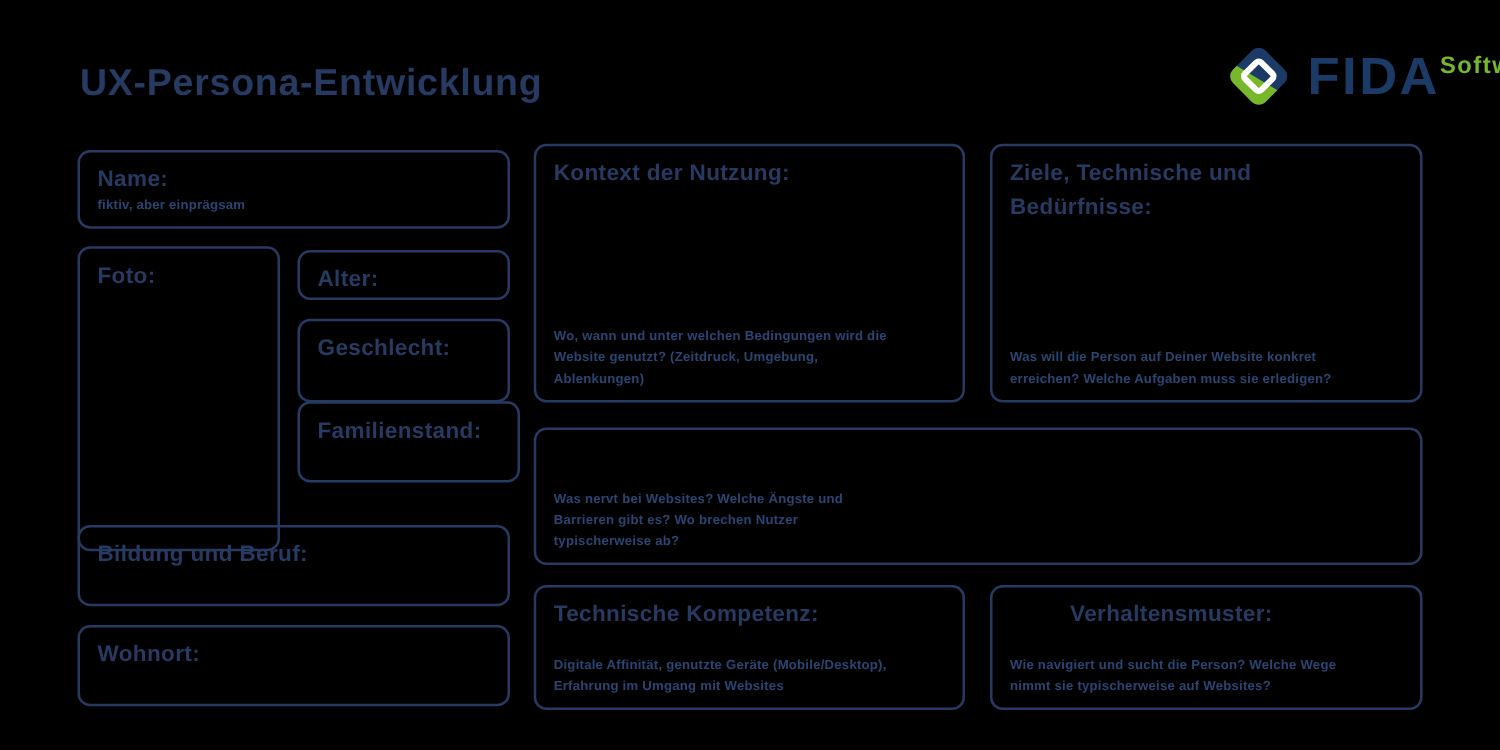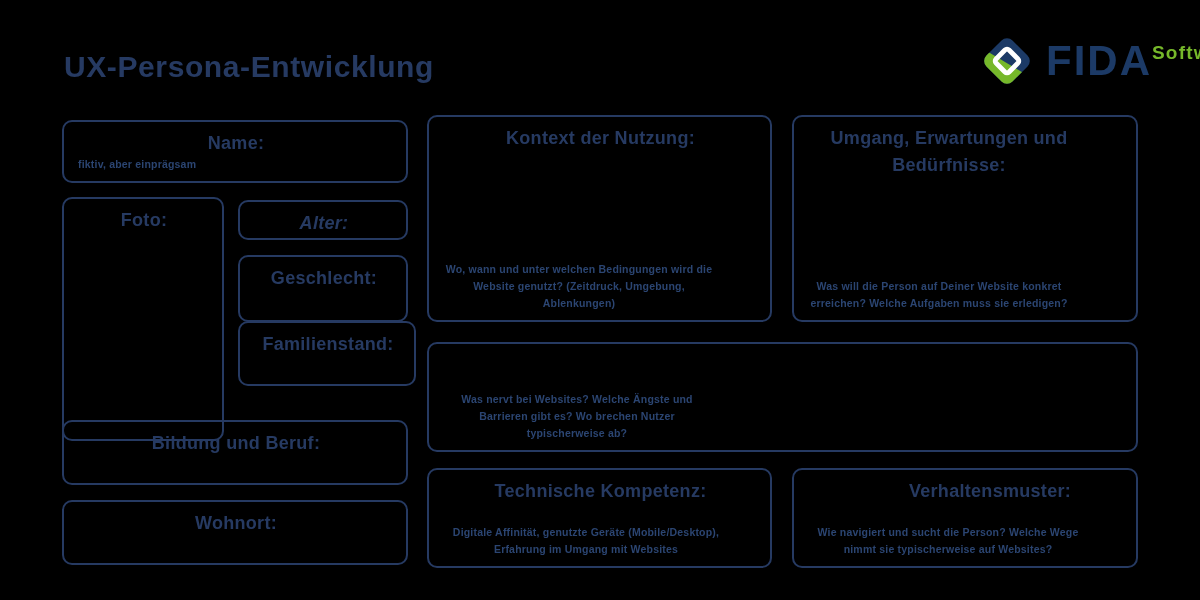--- a/index.html
+++ b/index.html
@@ -35,21 +35,20 @@
     color: #76b82a;
   }
 
   
   .box {
     position: absolute;
     border: 2.5px solid #263a62;
     border-radius: 10px;
     box-sizing: border-box;
     background: transparent;
-    text-align: center;
   }
   .box-label {
     margin: 0; padding: 8px 12px 0 14px;
     font-size: 18px; font-weight: bold; letter-spacing: 0.3px;
     line-height: 27px;
     color: #263a62;
     white-space: nowrap;
   }
   .b-ziele .box-label { white-space: normal; padding-right: 46px; }
 
@@ -57,21 +56,21 @@
     position: absolute; left: 14px; bottom: 8px;
     margin: 0;
     font-size: 10.5px; font-weight: bold; letter-spacing: 0.2px;
     line-height: 17px;
     color: #2b4572;
   }
 
   
   .b-name          { left: 62px;  top: 120px; width: 346px; height: 63px;  }
   .b-foto          { left: 62px;  top: 197px; width: 162px; height: 244px; }
-  .b-alter         { left: 238px; top: 200px; width: 170px; height: 40px; font-style: italic;  }
+  .b-alter         { left: 238px; top: 200px; width: 170px; height: 40px;  }
   .b-geschlecht    { left: 238px; top: 255px; width: 170px; height: 67px;  }
   .b-familienstand { left: 238px; top: 321px; width: 178px; height: 65px;  }
   .b-bildung       { left: 62px;  top: 420px; width: 346px; height: 65px;  }
   .b-wohnort       { left: 62px;  top: 500px; width: 346px; height: 65px;  }
   .b-kontext       { left: 427px; top: 115px; width: 345px; height: 207px; }
   .b-ziele         { left: 792px; top: 115px; width: 346px; height: 207px; }
   .b-pain          { left: 427px; top: 342px; width: 711px; height: 110px; }
   .b-technik       { left: 427px; top: 468px; width: 345px; height: 100px; }
   .b-verhalten     { left: 792px; top: 468px; width: 346px; height: 100px; padding-left: 48px; }
 
@@ -131,21 +130,21 @@
 <section class="box b-wohnort">
   <h3 class="box-label">Wohnort:</h3>
 </section>
 
 <section class="box b-kontext">
   <h3 class="box-label">Kontext der Nutzung:</h3>
   <p class="hint hint-kontext">Wo, wann und unter welchen Bedingungen wird die Website genutzt? (Zeitdruck, Umgebung, Ablenkungen)</p>
 </section>
 
 <section class="box b-ziele">
-  <h3 class="box-label">Umgang, Erwartungen und Bedürfnisse:</h3>
+  <h3 class="box-label">Ziele, Technische und Bedürfnisse:</h3>
   <p class="hint hint-ziele">Was will die Person auf Deiner Website konkret erreichen? Welche Aufgaben muss sie erledigen?</p>
 </section>
 
 <section class="box b-pain">
   <p class="hint hint-pain">Was nervt bei Websites? Welche Ängste und Barrieren gibt es? Wo brechen Nutzer typischerweise ab?</p>
 </section>
 
 <section class="box b-technik">
   <h3 class="box-label">Technische Kompetenz:</h3>
   <p class="hint hint-technik">Digitale Affinität, genutzte Geräte (Mobile/Desktop), Erfahrung im Umgang mit Websites</p>

